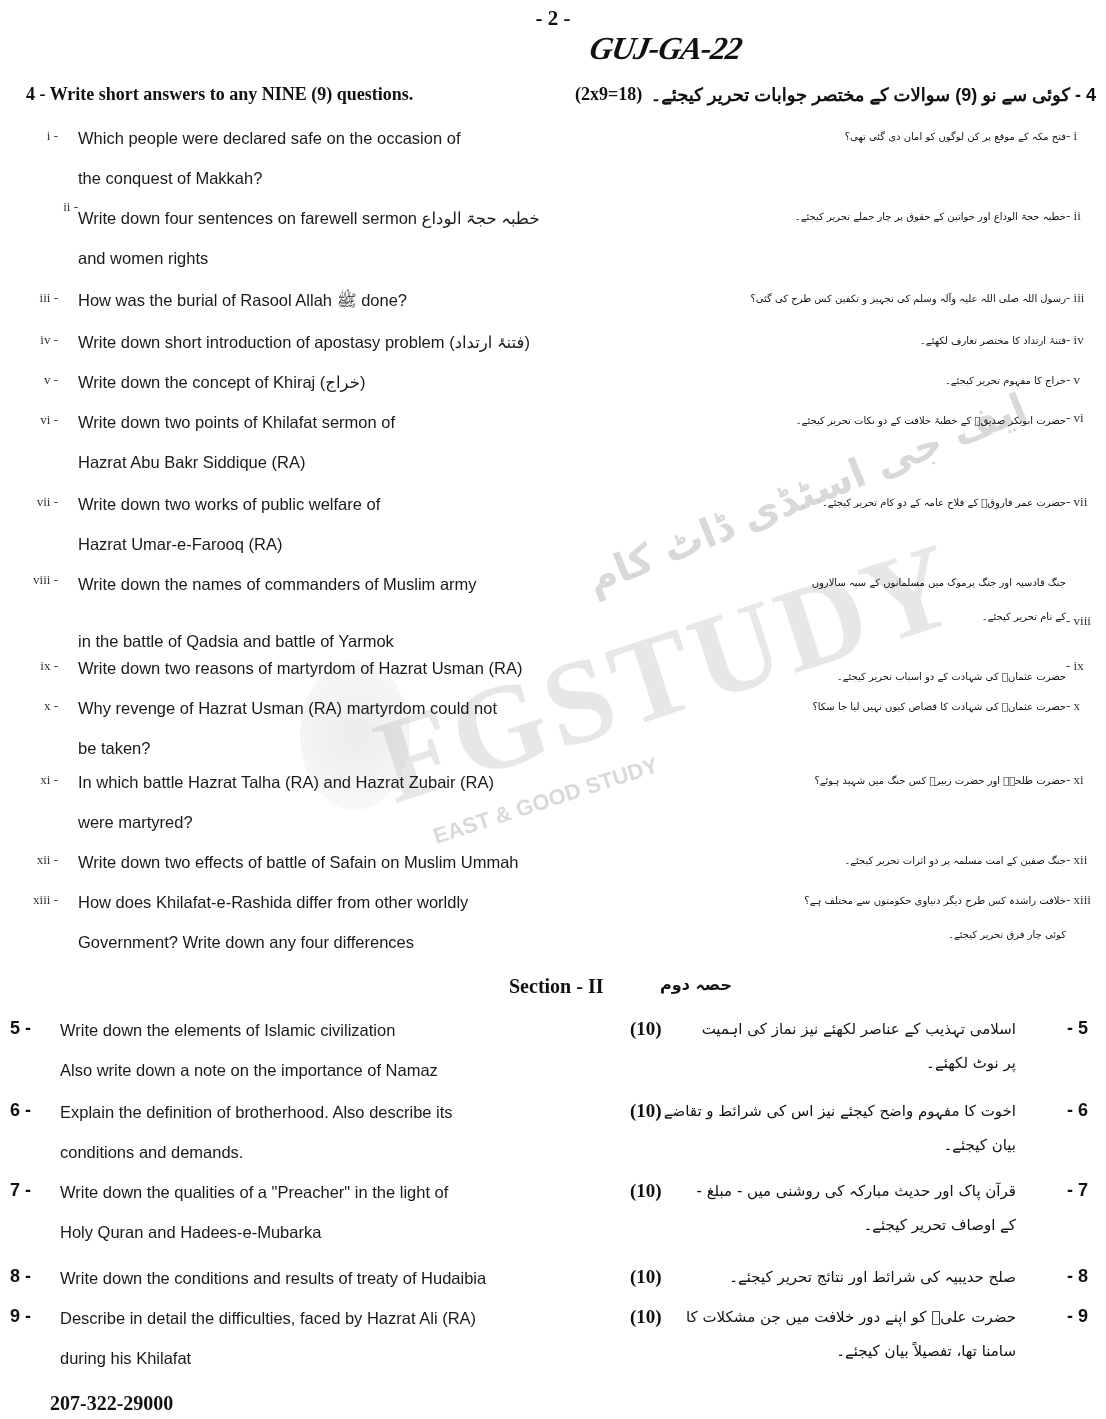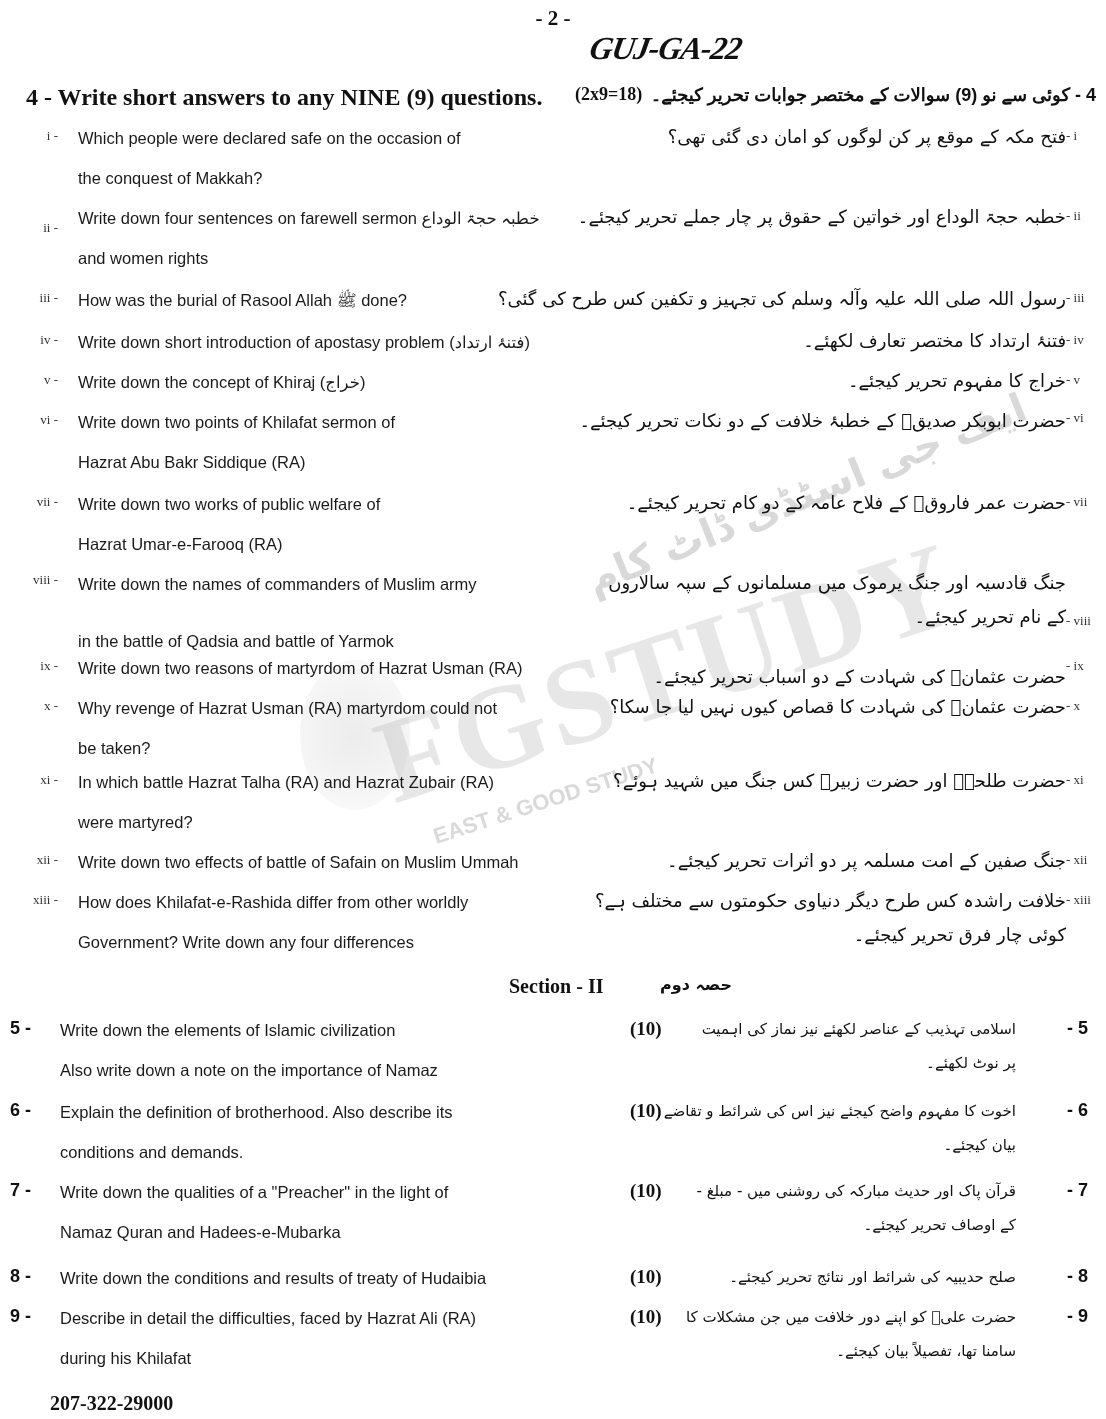--- a/index.html
+++ b/index.html
@@ -1,27 +1,27 @@
 <!DOCTYPE html>
 <html><head>
 <meta charset="utf-8">
 <style>
   html,body{margin:0;padding:0;background:#ffffff;}
   body{width:1106px;height:1419px;position:relative;overflow:hidden;color:#111;font-family:"Liberation Sans",sans-serif;}
   .abs{position:absolute;white-space:nowrap;}
   .serif{font-family:"Liberation Serif","DejaVu Serif",serif;}
   .page-num{left:0;width:1106px;top:6px;text-align:center;font-size:21px;font-weight:bold;}
   .code{left:590px;top:30px;font-size:32px;font-weight:bold;font-style:italic;letter-spacing:-1px;transform:skewX(-10deg);}
-  .q4head{top:84px;left:26px;font-size:24px;font-weight:bold;}
+  .q4head{top:84px;left:26px;font-size:18px;font-weight:bold;}
   .q4marks{top:84px;left:575px;font-size:18px;font-weight:bold;}
   .q4urdu{top:84px;right:10px;font-size:18px;font-weight:bold;direction:rtl;}
   .row{position:absolute;left:0;width:1106px;}
   .roman{position:absolute;font-size:13px;color:#333;text-align:right;width:58px;left:0;}
   .en{position:absolute;left:78px;font-size:16.5px;color:#1a1a1a;line-height:40px;white-space:nowrap;}
-  .ur{position:absolute;right:40px;font-size:18px;direction:rtl;text-align:right;color:#111;line-height:34px;font-family:"DejaVu Sans",sans-serif;}
+  .ur{position:absolute;right:40px;font-size:10px;direction:rtl;text-align:right;color:#111;line-height:34px;font-family:"DejaVu Sans",sans-serif;}
   .ur-num{position:absolute;right:4px;font-size:13px;color:#333;width:36px;text-align:left;font-family:"Liberation Serif",serif;}
   .section-title{top:975px;left:509px;font-size:20px;font-weight:bold;}
   .section-urdu{top:975px;left:660px;font-size:16px;font-weight:bold;font-family:"DejaVu Sans",sans-serif;}
   .lq-num{position:absolute;left:10px;font-size:18px;font-weight:bold;}
   .lq-en{position:absolute;left:60px;font-size:16.5px;color:#1a1a1a;line-height:40px;white-space:nowrap;}
   .lq-marks{position:absolute;left:630px;font-size:19px;font-weight:bold;}
   .lq-ur{position:absolute;right:90px;font-size:15px;direction:rtl;text-align:right;line-height:34px;font-family:"DejaVu Sans",sans-serif;}
   .lq-urnum{position:absolute;right:18px;font-size:18px;font-weight:bold;}
   .footer{top:1392px;left:50px;font-size:20px;font-weight:bold;}
   .wm{position:absolute;color:#d9d9d9;pointer-events:none;}
@@ -47,21 +47,21 @@
 
 <div id="short-questions">
     <div class="row" style="top: 118px;">
       <div class="roman serif" style="top: 10px;">i -</div>
       <div class="en" style="top: 0px;">Which people were declared safe on the occasion of</div>
       <div class="en" style="top: 40px;">the conquest of Makkah?</div>
       <div class="ur" style="top: 2px;">فتح مکہ کے موقع پر کن لوگوں کو امان دی گئی تھی؟</div>
       <div class="ur-num" style="top: 10px;">- i</div>
     </div>
     <div class="row" style="top: 198px;">
-      <div class="roman serif" style="top: 22px;">ii -</div>
+      <div class="roman serif" style="top: 1px; padding-left: 20px;">ii -</div>
       <div class="en" style="top: 0px;">Write down four sentences on farewell sermon خطبہ حجۃ الوداع</div>
       <div class="en" style="top: 40px;">and women rights</div>
       <div class="ur" style="top: 2px;">خطبہ حجۃ الوداع اور خواتین کے حقوق پر چار جملے تحریر کیجئے۔</div>
       <div class="ur-num" style="top: 10px;">- ii</div>
     </div>
     <div class="row" style="top: 280px;">
       <div class="roman serif" style="top: 10px;">iii -</div>
       <div class="en" style="top: 0px;">How was the burial of Rasool Allah ﷺ done?</div>
       <div class="ur" style="top: 2px;">رسول اللہ صلی اللہ علیہ وآلہ وسلم کی تجہیز و تکفین کس طرح کی گئی؟</div>
       <div class="ur-num" style="top: 10px;">- iii</div>
@@ -154,21 +154,21 @@
       <div class="lq-en" style="top: 0px;">Explain the definition of brotherhood. Also describe its</div>
       <div class="lq-en" style="top: 40px;">conditions and demands.</div>
       <div class="lq-marks serif" style="top: 8px;">(10)</div>
       <div class="lq-ur" style="top: 2px;">اخوت کا مفہوم واضح کیجئے نیز اس کی شرائط و تقاضے</div>
       <div class="lq-ur" style="top: 36px;">بیان کیجئے۔</div>
       <div class="lq-urnum" style="top: 8px;">- 6</div>
     </div>
     <div class="row" style="top: 1172px;">
       <div class="lq-num" style="top: 8px;">7 -</div>
       <div class="lq-en" style="top: 0px;">Write down the qualities of a "Preacher" in the light of</div>
-      <div class="lq-en" style="top: 40px;">Namaz Quran and Hadees-e-Mubarka</div>
+      <div class="lq-en" style="top: 40px;">Holy Quran and Hadees-e-Mubarka</div>
       <div class="lq-marks serif" style="top: 8px;">(10)</div>
       <div class="lq-ur" style="top: 2px;">قرآن پاک اور حدیث مبارکہ کی روشنی میں - مبلغ -</div>
       <div class="lq-ur" style="top: 36px;">کے اوصاف تحریر کیجئے۔</div>
       <div class="lq-urnum" style="top: 8px;">- 7</div>
     </div>
     <div class="row" style="top: 1258px;">
       <div class="lq-num" style="top: 8px;">8 -</div>
       <div class="lq-en" style="top: 0px;">Write down the conditions and results of treaty of Hudaibia</div>
       <div class="lq-marks serif" style="top: 8px;">(10)</div>
       <div class="lq-ur" style="top: 2px;">صلح حدیبیہ کی شرائط اور نتائج تحریر کیجئے۔</div>

